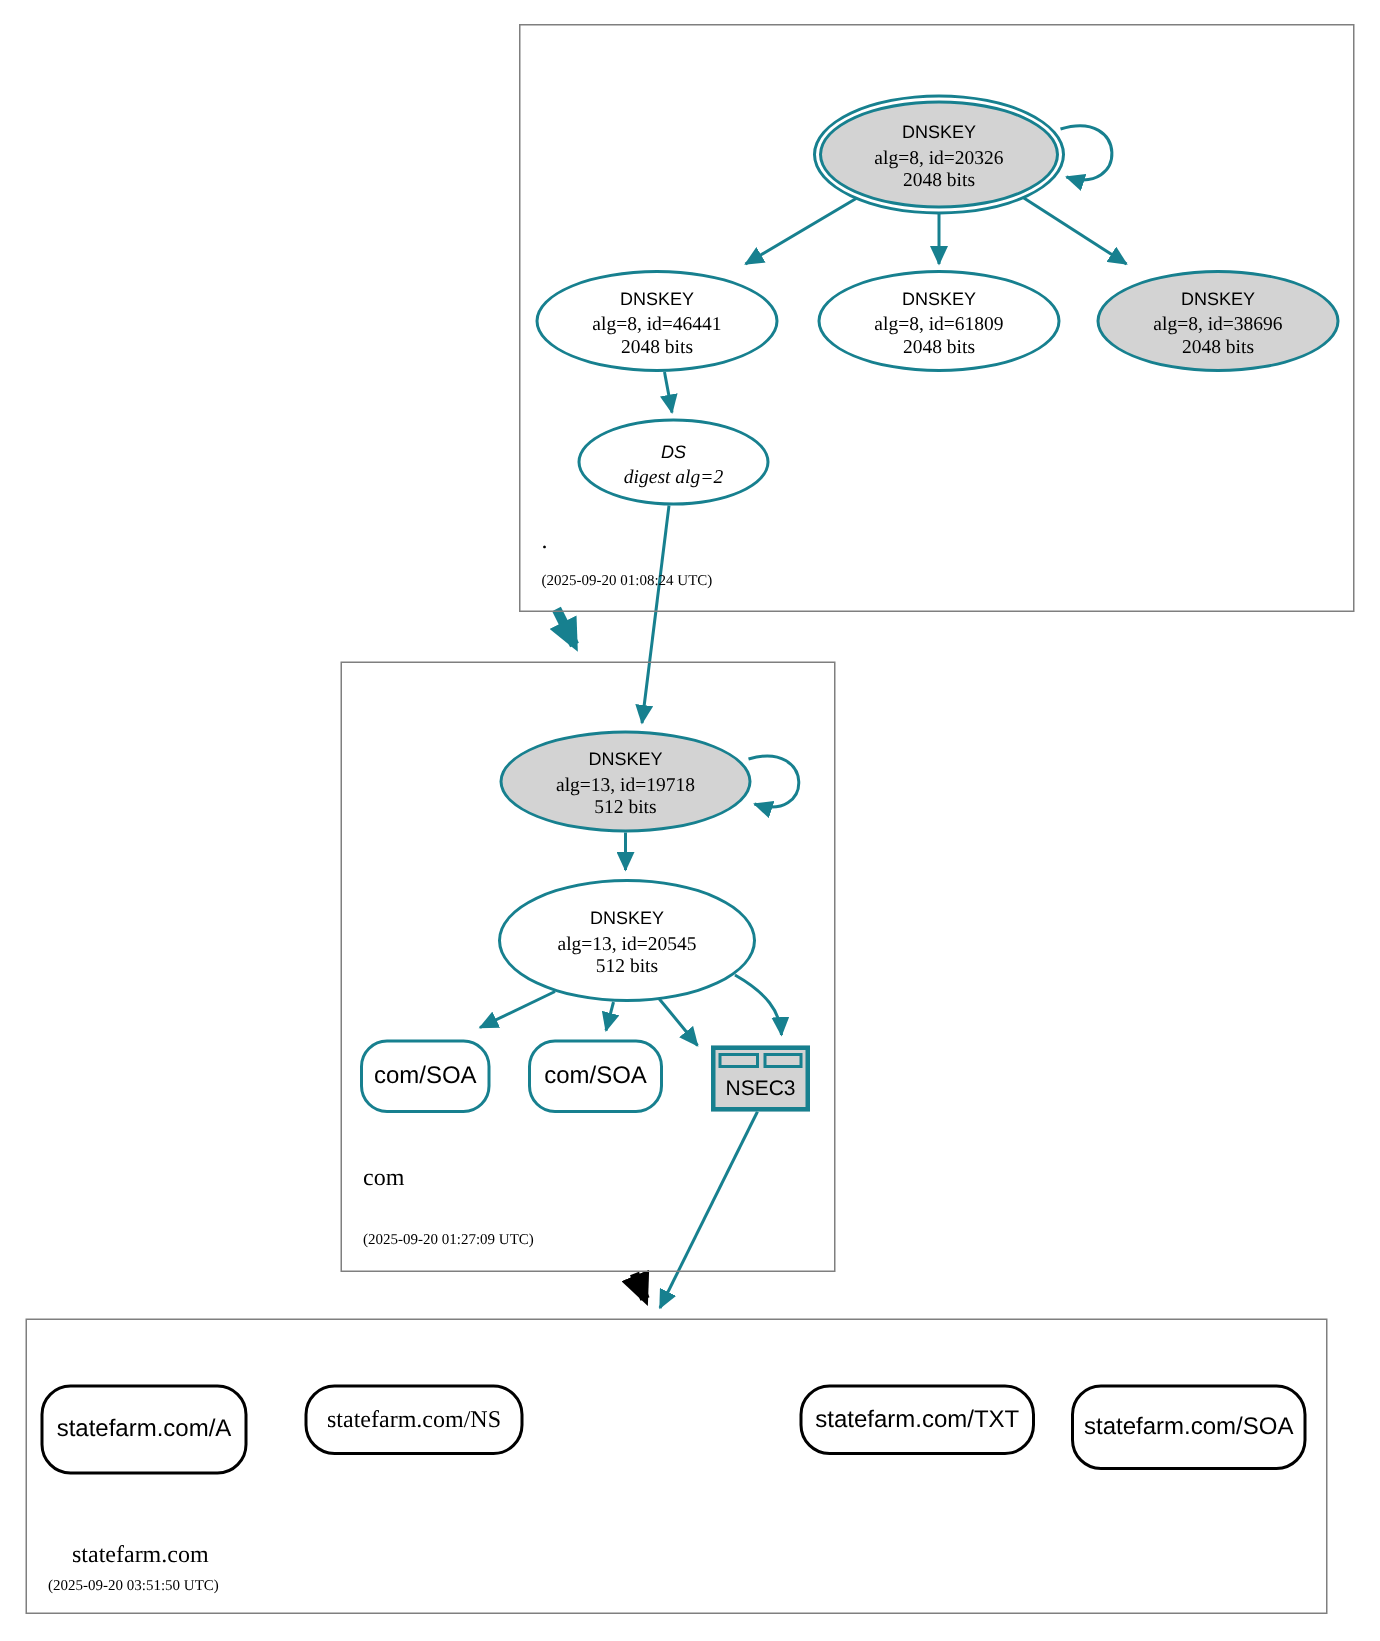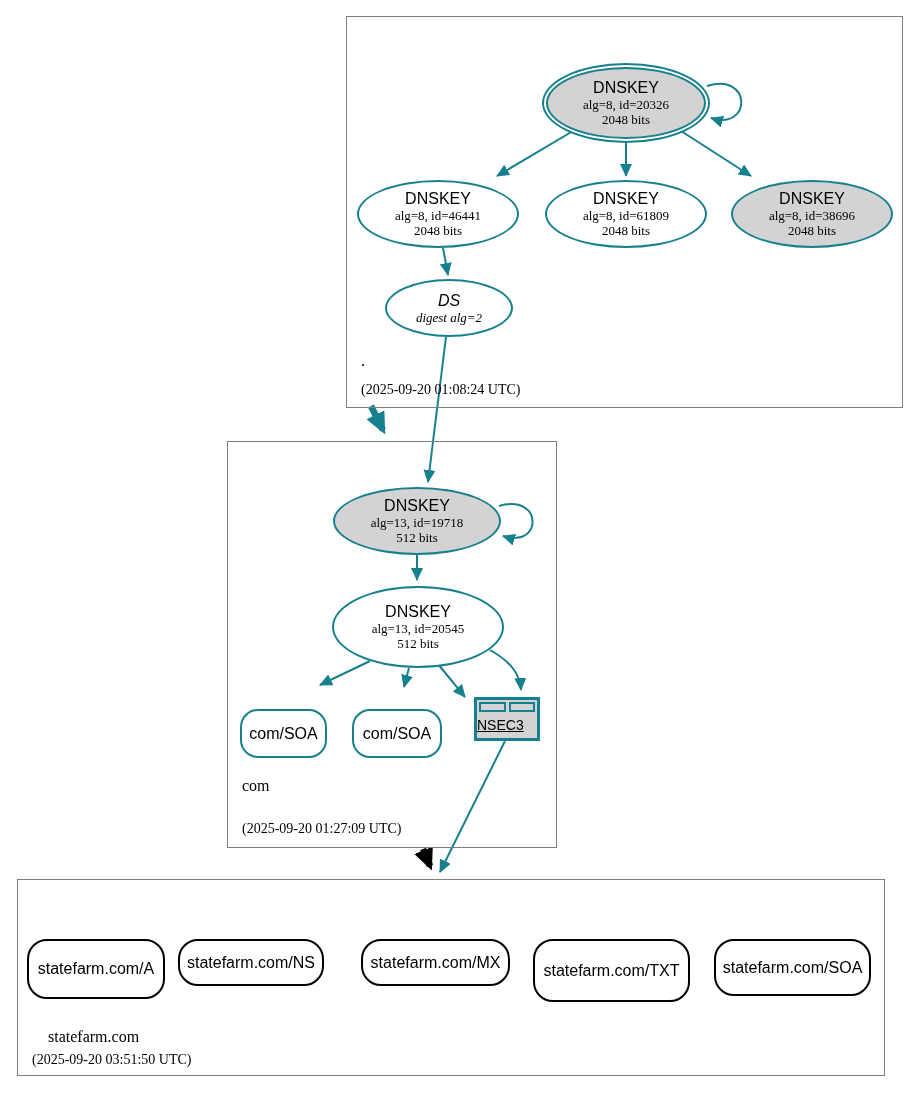--- a/index.html
+++ b/index.html
@@ -4,43 +4,43 @@
 <style>
   :root { --teal:#17808f; --gray-fill:#d3d3d3; --box-border:#7f7f7f; }
   html,body { margin:0; padding:0; background:#ffffff; }
   #canvas { position:relative; width:920px; height:1094px; background:#fff;
             font-family:"Liberation Sans", sans-serif; color:#000; overflow:hidden; }
   #edges { position:absolute; left:0; top:0; width:920px; height:1094px; }
 
   .zone-box { position:absolute; border:1px solid var(--box-border); box-sizing:border-box; background:transparent; }
 
   .zone-name { position:absolute; font-family:"Liberation Serif", serif; font-size:16px; color:#000; }
-  .zone-ts   { position:absolute; font-family:"Liberation Serif", serif; font-size:14px; color:#000; }
+  .zone-ts   { position:absolute; font-family:"Liberation Serif", serif; font-size:10px; color:#000; }
 
   .ellipse { position:absolute; box-sizing:border-box; border:2px solid var(--teal); border-radius:50%;
              display:flex; flex-direction:column; align-items:center; justify-content:center; text-align:center; }
   .ellipse.white { background:#fff; }
   .ellipse.gray  { background:var(--gray-fill); }
 
   .double-outer { position:absolute; box-sizing:border-box; border:2px solid var(--teal); border-radius:50%; background:#fff; }
   .double-inner { position:absolute; inset:2px; box-sizing:border-box; border:2px solid var(--teal); border-radius:50%;
                   background:var(--gray-fill); display:flex; flex-direction:column; align-items:center; justify-content:center; text-align:center; }
 
-  .node-title  { font-size:16px; line-height:18px; }
+  .node-title  { font-size:12px; line-height:18px; }
   .node-detail { font-family:"Liberation Serif", serif; font-size:13px; line-height:15px; }
 
   .rrset { position:absolute; box-sizing:border-box; background:#fff; border-radius:18px;
-           display:flex; align-items:center; justify-content:center; font-size:16px; white-space:nowrap;margin-top:16px; }
+           display:flex; align-items:center; justify-content:center; font-size:16px; white-space:nowrap; }
   .rrset.teal  { border:2px solid var(--teal); }
   .rrset.black { border:2px solid #000; border-radius:20px; }
 
   .nsec3 { position:absolute; box-sizing:border-box; border:3px solid var(--teal); background:var(--gray-fill); }
   .nsec3-cells { display:flex; gap:3px; padding:2px 2px 0 2px; height:12px; box-sizing:border-box; }
   .nsec3-cell  { flex:1; border:2px solid var(--teal); background:var(--gray-fill); box-sizing:border-box; }
-  .nsec3-label { font-size:14px; line-height:26px;text-decoration:underline; }
+  .nsec3-label { text-align:center; font-size:14px; line-height:26px; }
 </style>
 </head>
 <body>
 
 <div id="canvas">
 
   <svg id="edges" xmlns="http://www.w3.org/2000/svg">
     <defs>
       <marker id="ah" markerUnits="userSpaceOnUse" markerWidth="14" markerHeight="12" refX="12" refY="6" orient="auto">
         <path d="M0,0 L13,6 L0,12 z" fill="#17808f"></path>
@@ -132,18 +132,17 @@
       <div class="nsec3-cell"></div>
     </div>
     <div class="nsec3-label">NSEC3</div>
   </div>
 
   <div class="zone-box" style="left:17px; top:879px; width:868px; height:197px;"></div>
   <div class="zone-name" style="left:32px; top:1028px;margin-left:16px;">statefarm.com</div>
   <div class="zone-ts" style="left:32px; top:1052px;">(2025-09-20 03:51:50 UTC)</div>
 
   <div class="rrset black" style="left:27px;  top:923px; width:138px; height:60px;">statefarm.com/A</div>
-  <div class="rrset black" style="left:178px; top:923px; width:146px; height:47px;">statefarm.com/NS</div>
-  <div class="rrset black" style="left:361px; top:923px; width:149px; height:47px;">statefarm.com/MX</div>
-  <div class="rrset black" style="left:533px; top:923px; width:157px; height:63px;">statefarm.com/TXT</div>
+  <div class="rrset black" style="left:203px; top:923px; width:146px; height:47px;font-family:Liberation Serif, serif;">statefarm.com/NS</div>
+  <div class="rrset black" style="left:533px; top:923px; width:157px; height:47px;">statefarm.com/TXT</div>
   <div class="rrset black" style="left:714px; top:923px; width:157px; height:57px;">statefarm.com/SOA</div>
 
 </div>
 
 </body></html>

